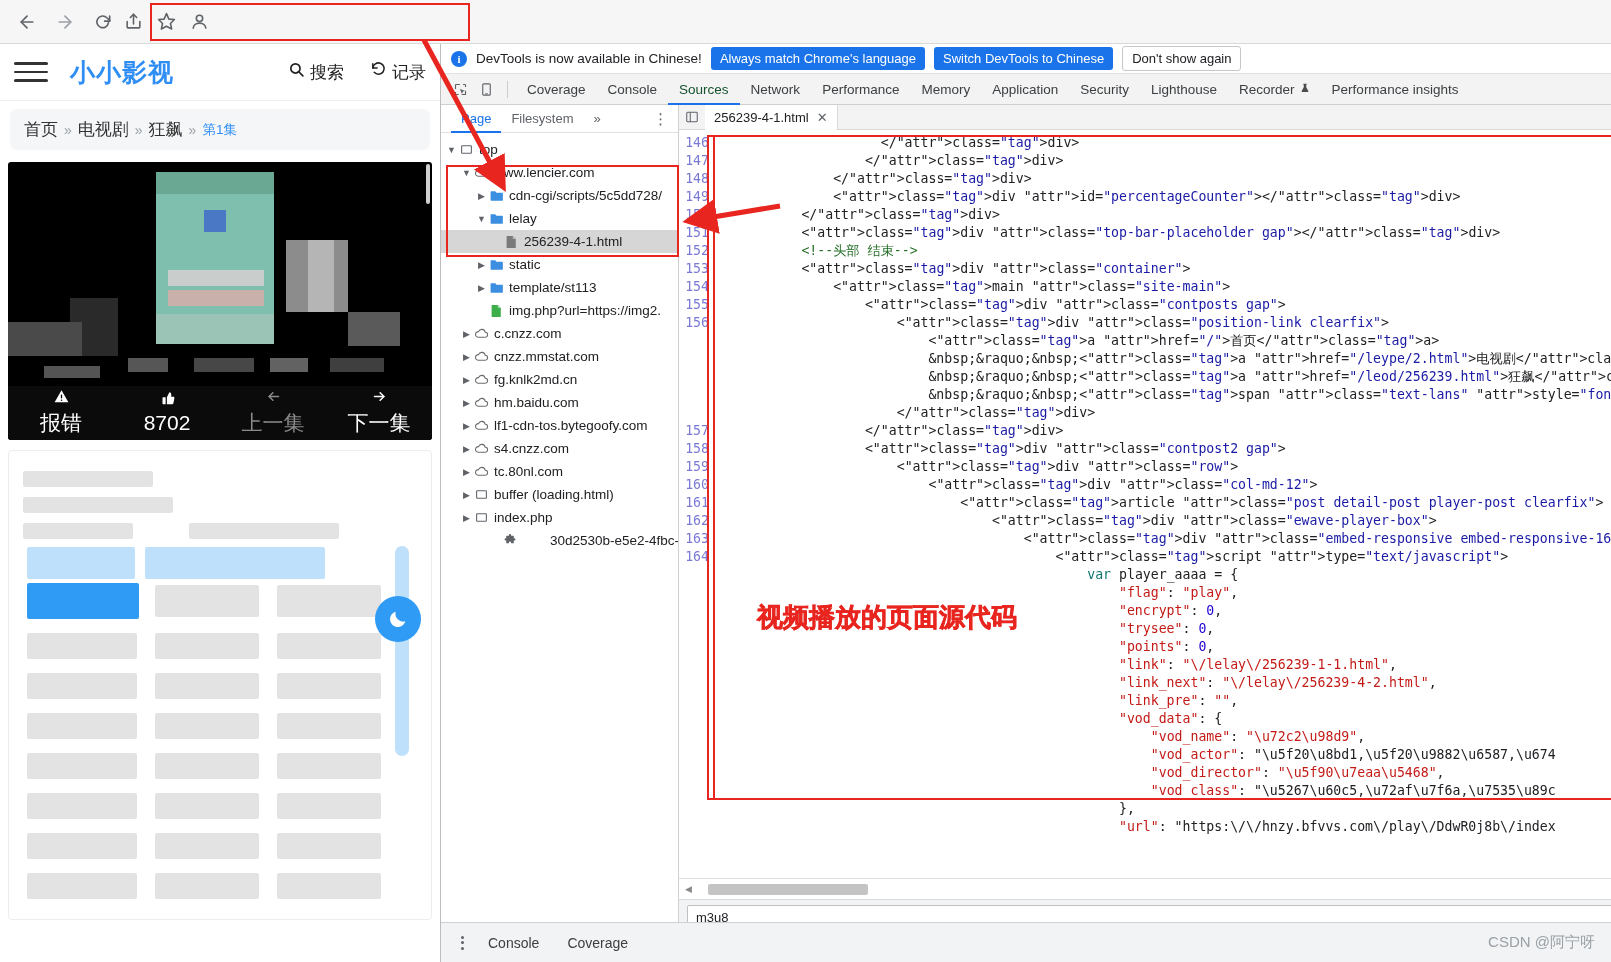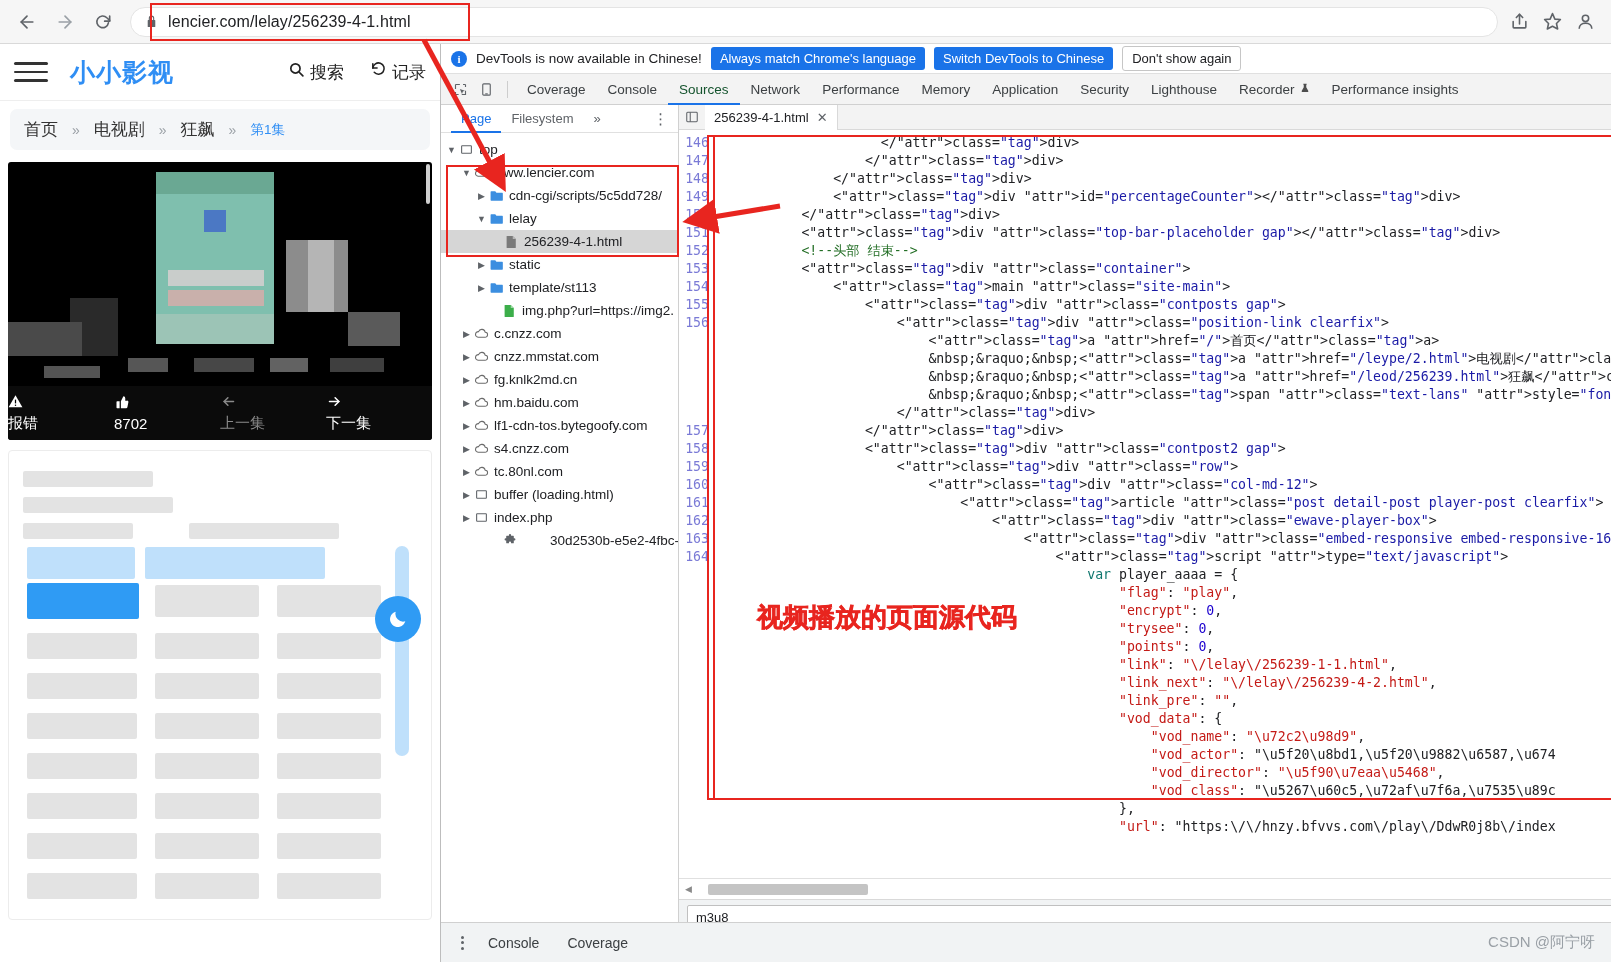--- a/index.html
+++ b/index.html
@@ -44,37 +44,37 @@
   }
   .hamburger{ width:34px; display:flex; flex-direction:column; gap:6px; cursor:pointer;}
   .hamburger i{ display:block; height:2.5px; background:#333; border-radius:2px; }
   .site-logo{ font-size:25px; font-weight:bold; color:#2f8ef4; margin-left:22px;
               letter-spacing:1px; font-family:"DejaVu Sans", sans-serif;}
   .header-actions{ margin-left:auto; display:flex; gap:26px; align-items:center;}
   .hact{ display:flex; align-items:center; gap:5px; font-size:17px; color:#222; cursor:pointer;}
   .breadcrumb-wrap{ padding:8px 10px 6px 10px; background:#fff; }
   .breadcrumb{
     background:#f4f6f8; border-radius:7px; padding:9px 14px;
-    font-size:17px; color:#333; display:flex; align-items:center; gap:14px; flex-wrap:nowrap;
+    font-size:17px; color:#333; display:flex; align-items:center; gap:6px; flex-wrap:nowrap;
   }
   .breadcrumb .sep{ color:#9aa0a6; font-size:14px;}
   .breadcrumb .cur{ color:#2f8ef4; font-size:13.5px;}
 
   
   .player{
     margin:6px 8px 0 8px; height:278px; background:#000; position:relative;
     border-radius:3px; overflow:hidden;
   }
   .pix{ position:absolute; }
   .player-ctrl{
     position:absolute; left:0; right:0; bottom:0; height:54px;
     background:#0b0b0b; display:flex; align-items:center;
   }
-  .pc-item{ flex:1; display:flex; flex-direction:column; gap:3px;
-            color:#ffffff; font-size:15px; cursor:pointer;}
+  .pc-item{ flex:1; display:flex; flex-direction:column; align-items:center; gap:3px;
+            color:#ffffff; font-size:21px; cursor:pointer;}
   .pc-item .gl{ font-size:15px; line-height:15px;}
   .pc-item.dim{ color:#8a8a8a; }
   .scroll-thumb{
     position:absolute; right:2px; top:2px; width:4px; height:40px;
     background:#cfcfcf; border-radius:3px;
   }
   
   .list-card{
     margin:10px 8px 0 8px; height:470px; background:#fff; border:1px solid #ececec;
     border-radius:4px; position:relative; overflow:hidden;
@@ -244,28 +244,20 @@
     <svg width="20" height="20" viewBox="0 0 24 24" fill="none" stroke="#9aa0a6" stroke-width="2" stroke-linecap="round" stroke-linejoin="round">
         <line x1="5" y1="12" x2="19" y2="12"></line>
         <polyline points="12 5 19 12 12 19"></polyline>
       </svg>
   </div>
   <div class="nav-btn">
     <svg width="20" height="20" viewBox="0 0 24 24" fill="none" stroke="#5f6368" stroke-width="2" stroke-linecap="round" stroke-linejoin="round">
         <polyline points="20 5 20 11 14 11"></polyline>
         <path d="M18.5 13a7 7 0 1 1-1.9-6.1L20 10"></path>
       </svg>
-  </div>
-  <div class="omnibox">
-    <span class="lock">
-      <svg width="13" height="13" viewBox="0 0 24 24" fill="#5f6368">
-          <path d="M12 1a5 5 0 0 0-5 5v3H6a1 1 0 0 0-1 1v11a1 1 0 0 0 1 1h12a1 1 0 0 0 1-1V10a1 1 0 0 0-1-1h-1V6a5 5 0 0 0-5-5zm0 2a3 3 0 0 1 3 3v3H9V6a3 3 0 0 1 3-3z"></path>
-        </svg>
-    </span>
-    <span class="url-text">lencier.com/lelay/256239-4-1.html</span>
   </div>
   <div class="chrome-right">
     <span class="ic">
       <svg width="19" height="19" viewBox="0 0 24 24" fill="none" stroke="#5f6368" stroke-width="2" stroke-linecap="round" stroke-linejoin="round">
           <path d="M4 12v7a1 1 0 0 0 1 1h14a1 1 0 0 0 1-1v-7"></path>
           <polyline points="8 7 12 3 16 7"></polyline>
           <line x1="12" y1="3" x2="12" y2="15"></line>
         </svg>
     </span>
     <span class="ic">
@@ -536,21 +528,21 @@
           </div>
           <div class="trow" style="padding-left: 34px;">
             <span class="tw">▶</span>
             <span class="ticon">
               <svg width="14" height="12" viewBox="0 0 24 20" fill="#3b8ee0">
                 <path d="M1 3a1 1 0 0 1 1-1h7l2 2.5h10a1 1 0 0 1 1 1V17a1 1 0 0 1-1 1H2a1 1 0 0 1-1-1z"></path>
               </svg>
             </span>
             <span>template/st113</span>
           </div>
-          <div class="trow" style="padding-left: 34px; justify-content: flex-end;">
+          <div class="trow" style="padding-left: 34px;">
             <span class="tw"></span>
             <span class="ticon">
               <svg width="11" height="14" viewBox="0 0 18 22" fill="#3cae4a">
                 <path d="M2 1h9l5 5v14a1 1 0 0 1-1 1H2a1 1 0 0 1-1-1V2a1 1 0 0 1 1-1z"></path>
                 <path d="M11 1v5h5z" fill="#9edba6"></path>
               </svg>
             </span>
             <span>img.php?url=https://img2.</span>
           </div>
           <div class="trow" style="padding-left: 19px;">

